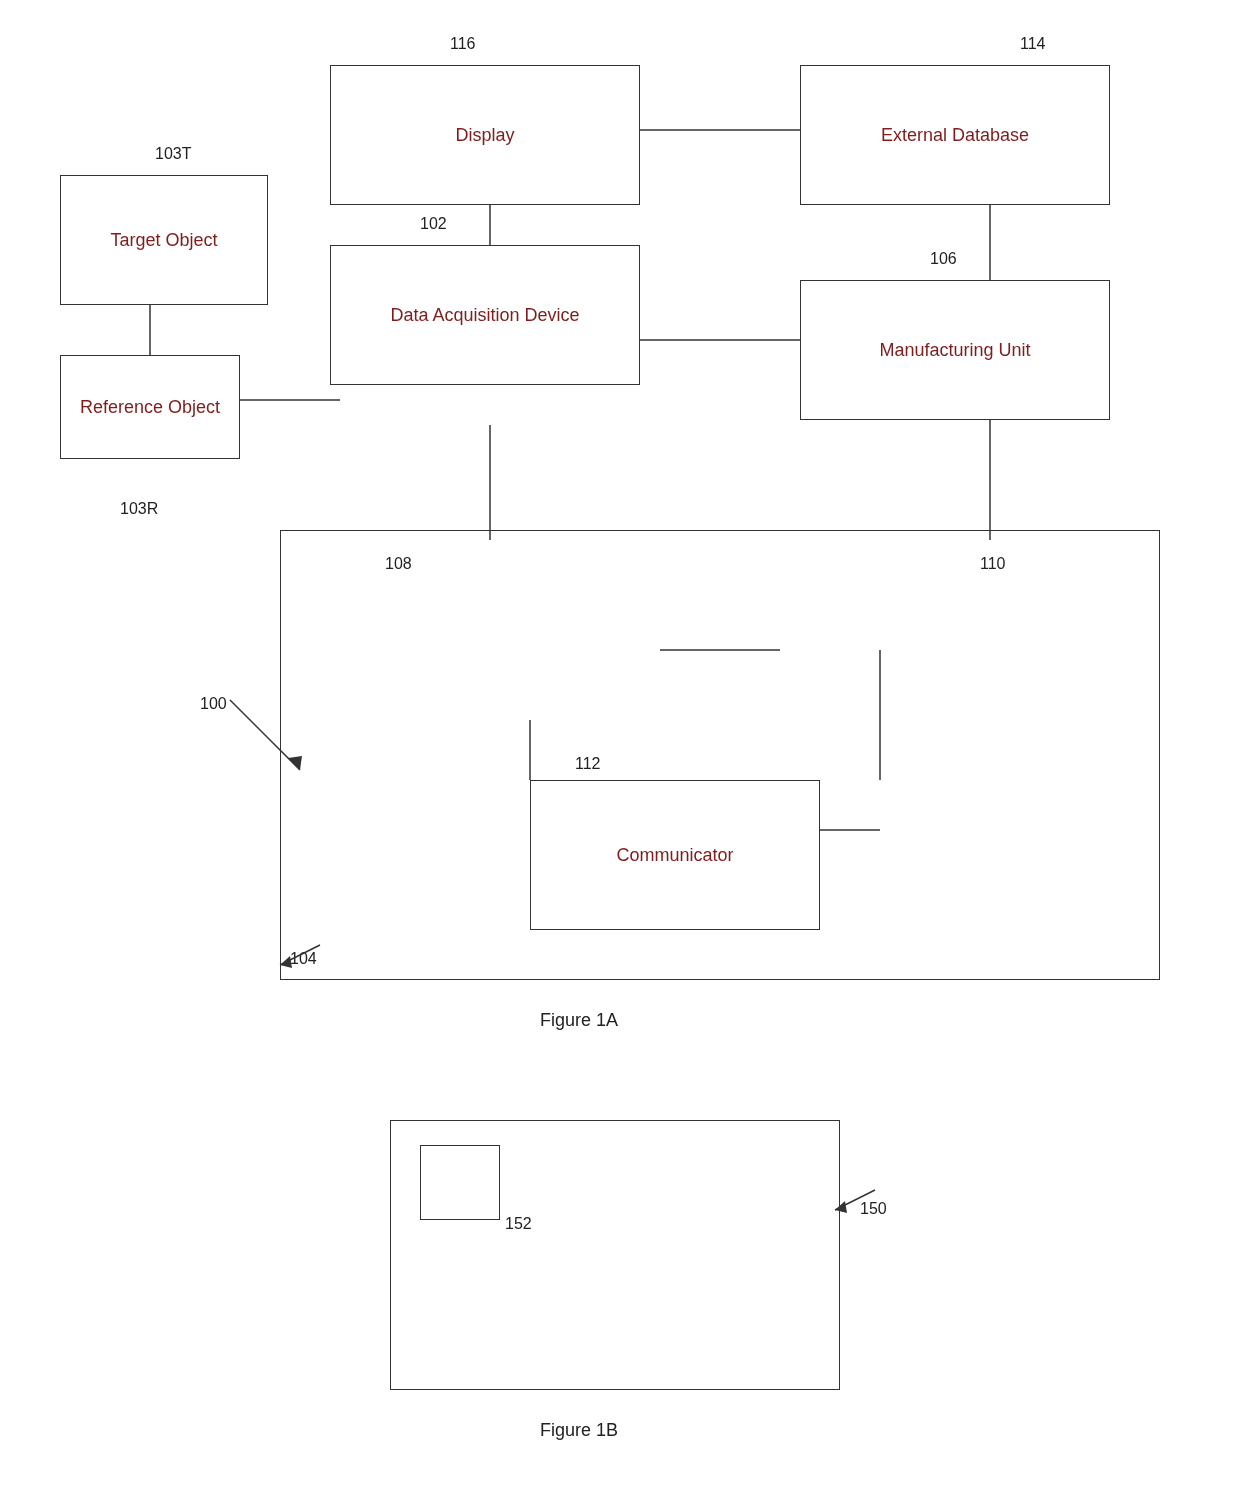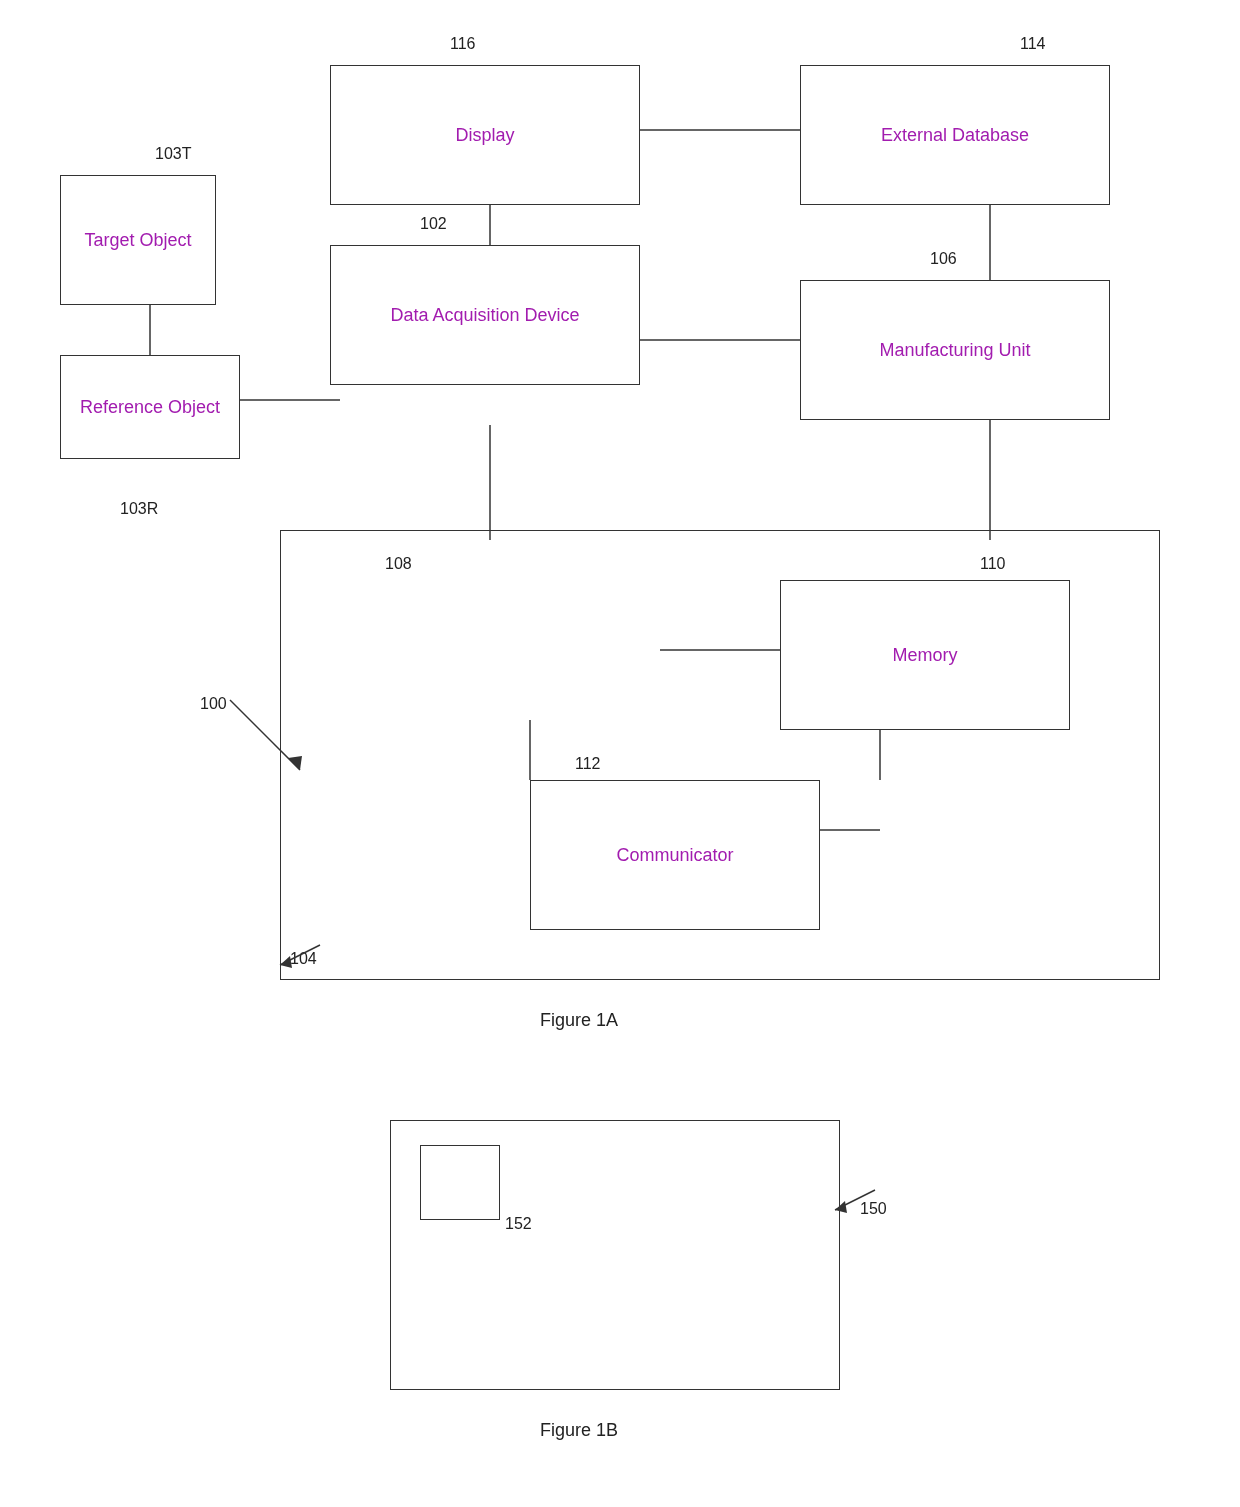--- a/index.html
+++ b/index.html
@@ -17,21 +17,21 @@
       height: 1507px;
     }
     .box {
       position: absolute;
       border: 1.5px solid #333;
       background: #fff;
       display: flex;
       align-items: center;
       justify-content: center;
       font-size: 18px;
-      color: #a21caf;
+      color: #7f1d1d;
     }
     .label {
       position: absolute;
       font-size: 16px;
       color: #222;
     }
     .fig-caption {
       position: absolute;
       font-size: 18px;
       color: #222;
@@ -72,21 +72,21 @@
 
     <line x1="530" y1="720" x2="530" y2="780" stroke="#333" stroke-width="1.5"></line>
 
     <line x1="880" y1="650" x2="880" y2="780" stroke="#333" stroke-width="1.5"></line>
     <line x1="530" y1="830" x2="880" y2="830" stroke="#333" stroke-width="1.5"></line>
 
     <line x1="230" y1="700" x2="300" y2="770" stroke="#333" stroke-width="1.5"></line>
     <polygon points="300,770 288,758 302,756" fill="#333"></polygon>
   </svg>
 
-  <div class="box" style="left:60px; top:175px; width:156px; height:130px;">
+  <div class="box" style="left:60px; top:175px; width:208px; height:130px;">
     <span>Target Object</span>
   </div>
 
   <div class="label" style="left:155px; top:145px;">103T</div>
 
   <div class="box" style="left:60px; top:355px; width:180px; height:104px;">
     <span>Reference Object</span>
   </div>
 
   <div class="label" style="left:120px; top:500px;">103R</div>
@@ -121,23 +121,20 @@
   <div class="label" style="left:290px; top:950px;">104</div>
 
   <svg style="position:absolute; left:270px; top:940px; width:60px; height:30px;">
     <line x1="50" y1="5" x2="10" y2="25" stroke="#333" stroke-width="1.5"></line>
     <polygon points="10,25 20,16 22,28" fill="#333"></polygon>
   </svg>
 
 
   <div class="label" style="left:385px; top:555px;">108</div>
 
-  <div class="box" style="left:780px; top:580px; width:290px; height:150px;">
-    <span>Memory</span>
-  </div>
 
   <div class="label" style="left:980px; top:555px;">110</div>
 
   <div class="box" style="left:530px; top:780px; width:290px; height:150px;">
     <span>Communicator</span>
   </div>
 
   <div class="label" style="left:575px; top:755px;">112</div>
 
   <div class="label" style="left:200px; top:695px;">100</div>

